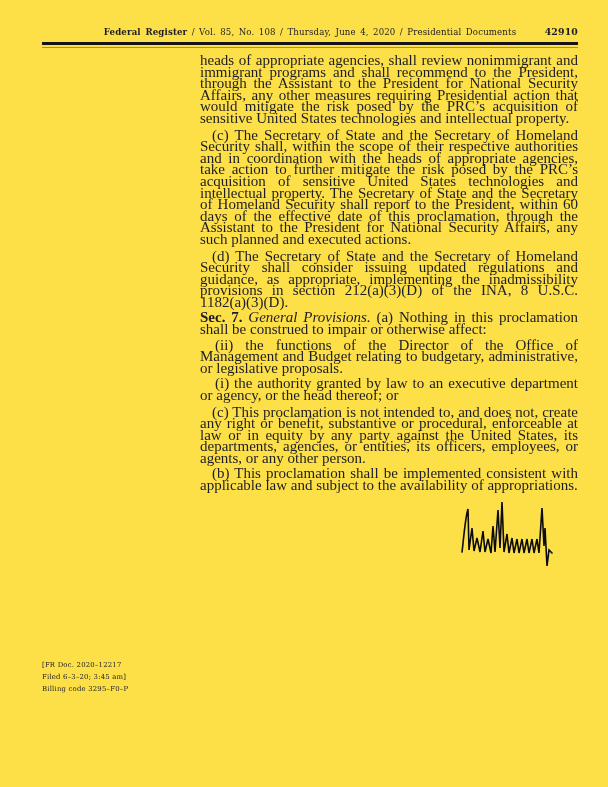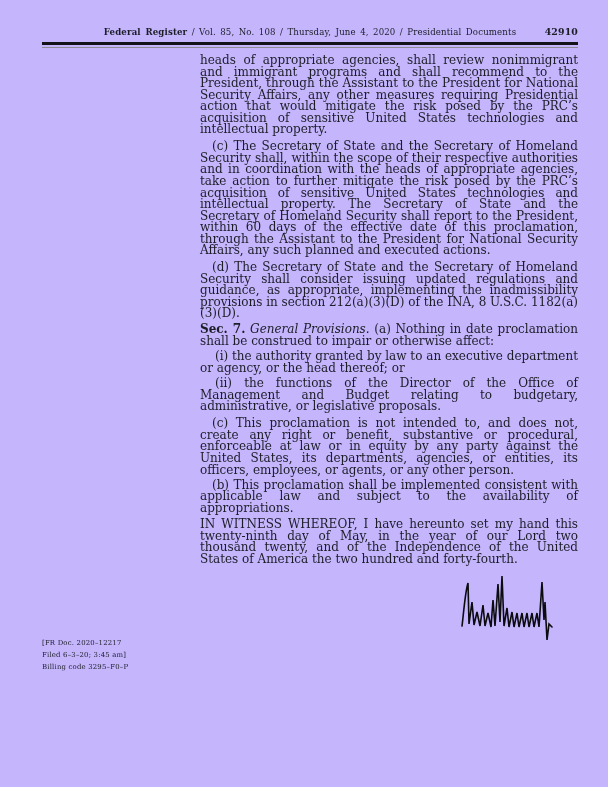--- a/index.html
+++ b/index.html
@@ -4,21 +4,21 @@
 <style>
   html, body {
     margin: 0;
     padding: 0;
     background: #ffffff;
   }
   .page {
     position: relative;
     width: 608px;
     height: 787px;
-    background: #c4b5fd;
+    background: #fde047;
     font-family: "DejaVu Serif", "Liberation Serif", serif;
     color: #1d1d27;
     overflow: hidden;
   }
   
   .header {
     position: absolute;
     left: 42px;
     top: 26px;
     width: 536px;
@@ -53,23 +53,24 @@
     margin-top: 2px;
     height: 1.6px;
     background: #8d8d92;
   }
   
   .body-column {
     position: absolute;
     left: 200px;
     top: 55px;
     width: 378px;
-    font-size: 12px;
+    font-size: 15px;
     line-height: 11.55px;
     text-align: justify;
+    font-family: Liberation Serif, serif;
   }
   .body-column p { margin: 0; }
   .cont { text-indent: 0; }
   .para {
     margin-top: 5.5px !important;
     text-indent: 12px;
   }
   .sec7 {
     margin-top: 4px !important;
     text-indent: 0;
@@ -88,21 +89,21 @@
     margin-top: 5px;
     margin-left: 258px;
     width: 110px;
     height: 76px;
   }
   .signature svg { display: block; }
   
   .footer {
     position: absolute;
     left: 42px;
-    top: 637px;
+    top: 659px;
     font-size: 6.9px;
     line-height: 12px;
     letter-spacing: 0.2px;
   }
 </style>
 </head>
 <body>
 
 <div class="page">
 
@@ -118,26 +119,25 @@
     <div class="rule-black"></div>
     <div class="rule-gray"></div>
   </div>
 
   <div class="body-column">
     <p class="cont">heads of appropriate agencies, shall review nonimmigrant and immigrant programs and shall recommend to the President, through the Assistant to the President for National Security Affairs, any other measures requiring Presidential action that would mitigate the risk posed by the PRC’s acquisition of sensitive United States technologies and intellectual property.</p>
     <p class="para">(c) The Secretary of State and the Secretary of Homeland Security shall, within the scope of their respective authorities and in coordination with the heads of appropriate agencies, take action to further mitigate the risk posed by the PRC’s acquisition of sensitive United States technologies and intellectual property. The Secretary of State and the Secretary of Homeland Security shall report to the President, within 60 days of the effective date of this proclamation, through the Assistant to the President for National Security Affairs, any such planned and executed actions.</p>
     <p class="para">(d) The Secretary of State and the Secretary of Homeland Security shall consider issuing updated regulations and guidance, as appropriate, implementing the inadmissibility provisions in section 212(a)(3)(D) of the INA, 8 U.S.C. 1182(a)(3)(D).</p>
     <p class="sec7"><span class="bold">Sec. 7.</span>
       <span class="italic">General Provisions.</span>
-      <span>(a) Nothing in date proclamation shall be construed to impair or otherwise affect:</span></p>
+      <span>(a) Nothing in this proclamation shall be construed to impair or otherwise affect:</span></p>
+    <p class="sub">(ii) the functions of the Director of the Office of Management and Budget relating to budgetary, administrative, or legislative proposals.</p>
     <p class="sub">(i) the authority granted by law to an executive department or agency, or the head thereof; or</p>
-    <p class="sub">(ii) the functions of the Director of the Office of Management and Budget relating to budgetary, administrative, or legislative proposals.</p>
     <p class="para">(c) This proclamation is not intended to, and does not, create any right or benefit, substantive or procedural, enforceable at law or in equity by any party against the United States, its departments, agencies, or entities, its officers, employees, or agents, or any other person.</p>
     <p class="para tight">(b) This proclamation shall be implemented consistent with applicable law and subject to the availability of appropriations.</p>
-    <p class="witness">IN WITNESS WHEREOF, I have hereunto set my hand this twenty-ninth day of May, in the year of our Lord two thousand twenty, and of the Independence of the United States of America the two hundred and forty-fourth.</p>
 
     <div class="signature">
       <svg width="110" height="76" viewBox="0 0 110 76" xmlns="http://www.w3.org/2000/svg">
         <path d="M4 56
                  C5 50 7 22 10 13
                  L11 54 L14 32 L16 55
                  L19 42 L22 56 L25 35 L27 56
                  L30 43 L33 57 L35 30 L37 56
                  L40 14 L42 52 L44 6 L46 56
                  L49 38 L51 57 L54 42 L56 57

